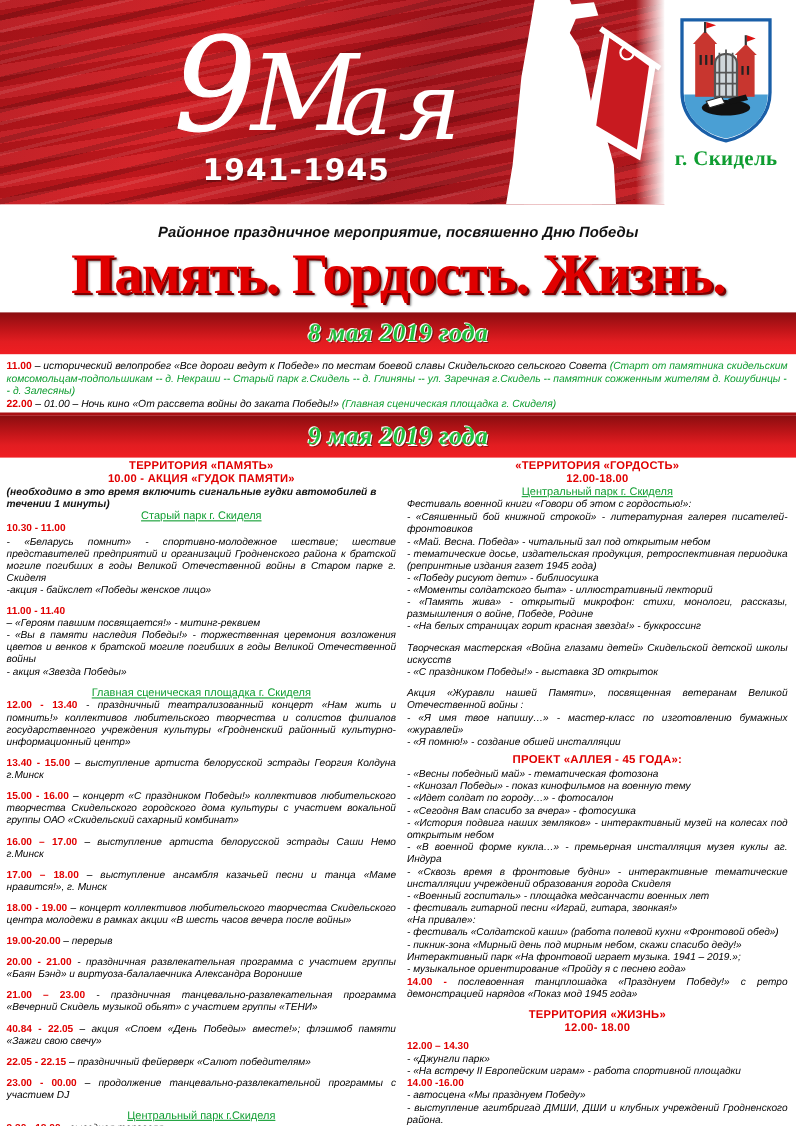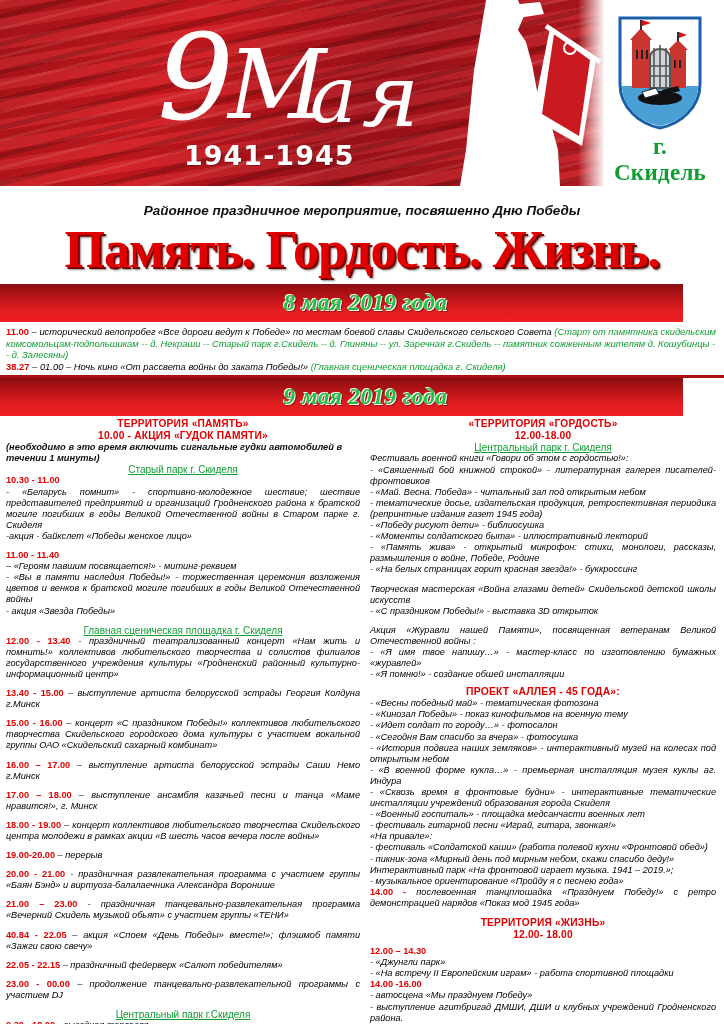--- a/index.html
+++ b/index.html
@@ -42,43 +42,43 @@
   }
   .soldier{position:absolute;left:400px;top:0px;width:230px;height:186px;}
 
   
   .crest-wrap{
     position:absolute;right:8px;top:14px;width:112px;text-align:center;
   }
   .crest{width:88px;height:118px;margin:0 auto;display:block;}
   .crest-label{
     margin-top:2px;font-family:"Liberation Serif", serif;font-weight:bold;
-    font-size:23px;color:#0f9d31;letter-spacing:.3px;
+    font-size:19px;color:#0f9d31;letter-spacing:.3px;
   }
 
   
   .subtitle{
     text-align:center;font-family:"Liberation Sans", sans-serif;
     font-style:italic;font-weight:bold;font-size:13.5px;margin-top:17px;color:#111;
   }
   .maintitle{
     text-align:center;margin-top:4px;
     font-family:"Liberation Serif", serif;font-weight:bold;
     font-size:52px;line-height:56px;color:#e00000;
     letter-spacing:-1px;
     text-shadow:
       2px 2px 0 #7a0000,
       3px 3px 2px rgba(0,0,0,.45);
   }
 
   
   .datebar{
-    position:relative;width:635px;height:38px;margin-top:6px;
+    position:relative;width:724px;height:38px;margin-top:6px;
     background:linear-gradient(180deg,#8b0d10 0%,#c5161a 45%,#e21d21 70%,#f01e22 100%);
-    display:flex;align-items:center;justify-content:center;padding-left:48px;
+    display:flex;align-items:center;justify-content:center;
   }
   .datebar span{
     font-family:"Liberation Serif", serif;font-weight:bold;font-style:italic;
     font-size:23px;color:#22c03e;
     text-shadow:1px 1px 0 #fff, 2px 2px 0 rgba(0,0,0,.35), -1px -1px 0 #fff;
     letter-spacing:.5px;
   }
 
   
   .block8{
@@ -188,21 +188,21 @@
 
 <div class="datebar">
   <span>8 мая 2019 года</span>
 </div>
 
 <div class="block8">
   <p>
     <span class="t-red">11.00</span><span> – исторический  велопробег «Все дороги ведут к Победе» по местам боевой славы Скидельского сельского Совета </span><span class="t-green">(Старт от памятника скидельским комсомольцам-подпольшикам -- д. Некраши  -- Старый парк г.Скидель -- д. Глиняны --  ул. Заречная г.Скидель --  памятник сожженным жителям д. Кошубинцы -- д. Залесяны)</span>
   </p>
   <p>
-    <span class="t-red">38.27</span><span> – 01.00 – Ночь кино «От рассвета войны до заката Победы!» </span><span class="t-green">(Главная сценическая площадка г. Скиделя)</span>
+    <span class="t-red">22.00</span><span> – 01.00 – Ночь кино «От рассвета войны до заката Победы!» </span><span class="t-green">(Главная сценическая площадка г. Скиделя)</span>
   </p>
 </div>
 
 <div class="rule"></div>
 
 <div class="datebar" style="margin-top:0">
   <span>9 мая 2019 года</span>
 </div>
 
 <div class="columns">

